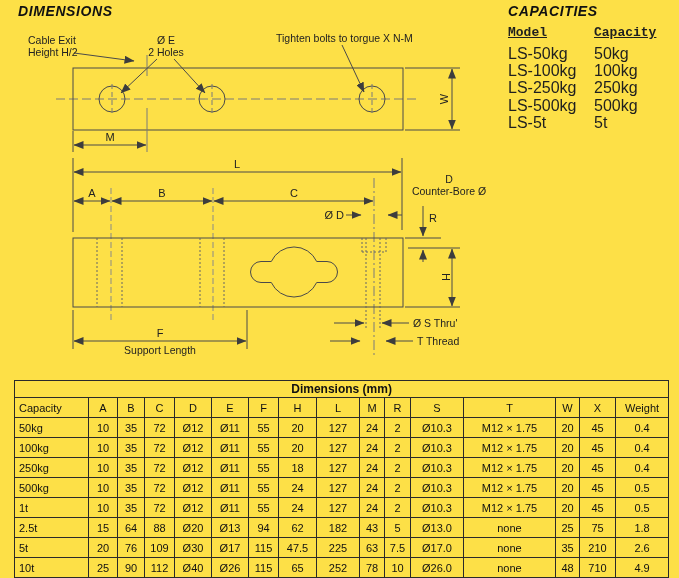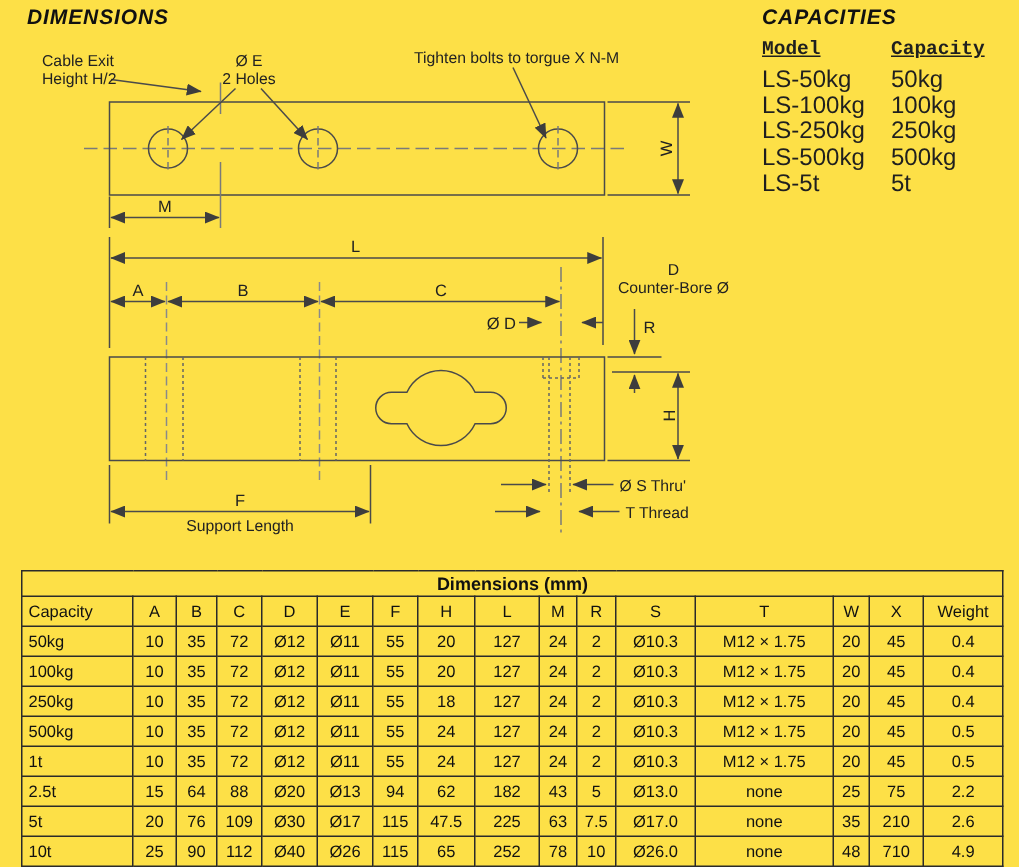--- a/index.html
+++ b/index.html
@@ -309,21 +309,21 @@
           <td>Ø13</td>
           <td>94</td>
           <td>62</td>
           <td>182</td>
           <td>43</td>
           <td>5</td>
           <td>Ø13.0</td>
           <td>none</td>
           <td>25</td>
           <td>75</td>
-          <td>2.2</td>
+          <td>1.8</td>
         </tr>
         <tr>
           <td>5t</td>
           <td>20</td>
           <td>76</td>
           <td>109</td>
           <td>Ø30</td>
           <td>Ø17</td>
           <td>115</td>
           <td>47.5</td>

